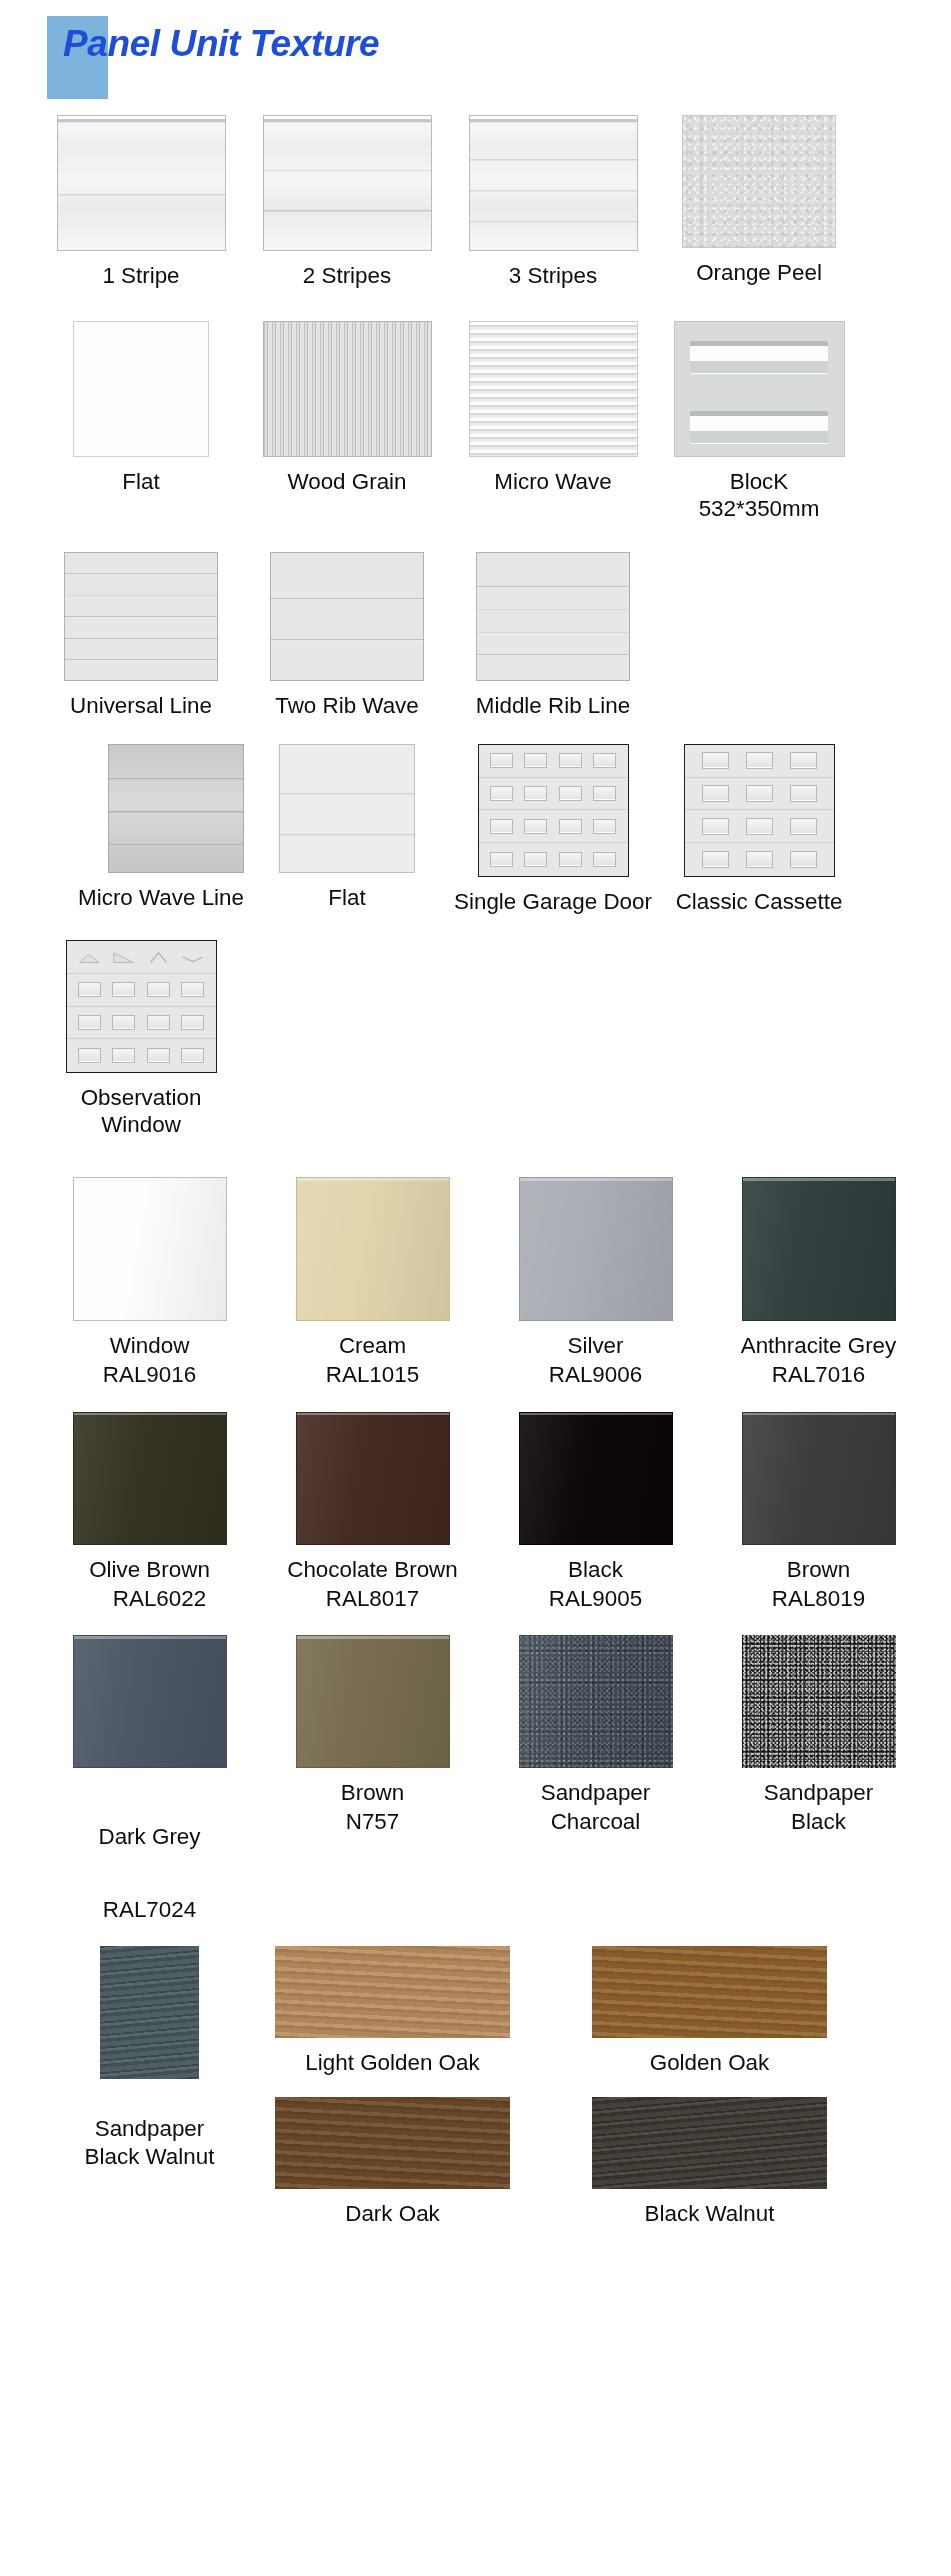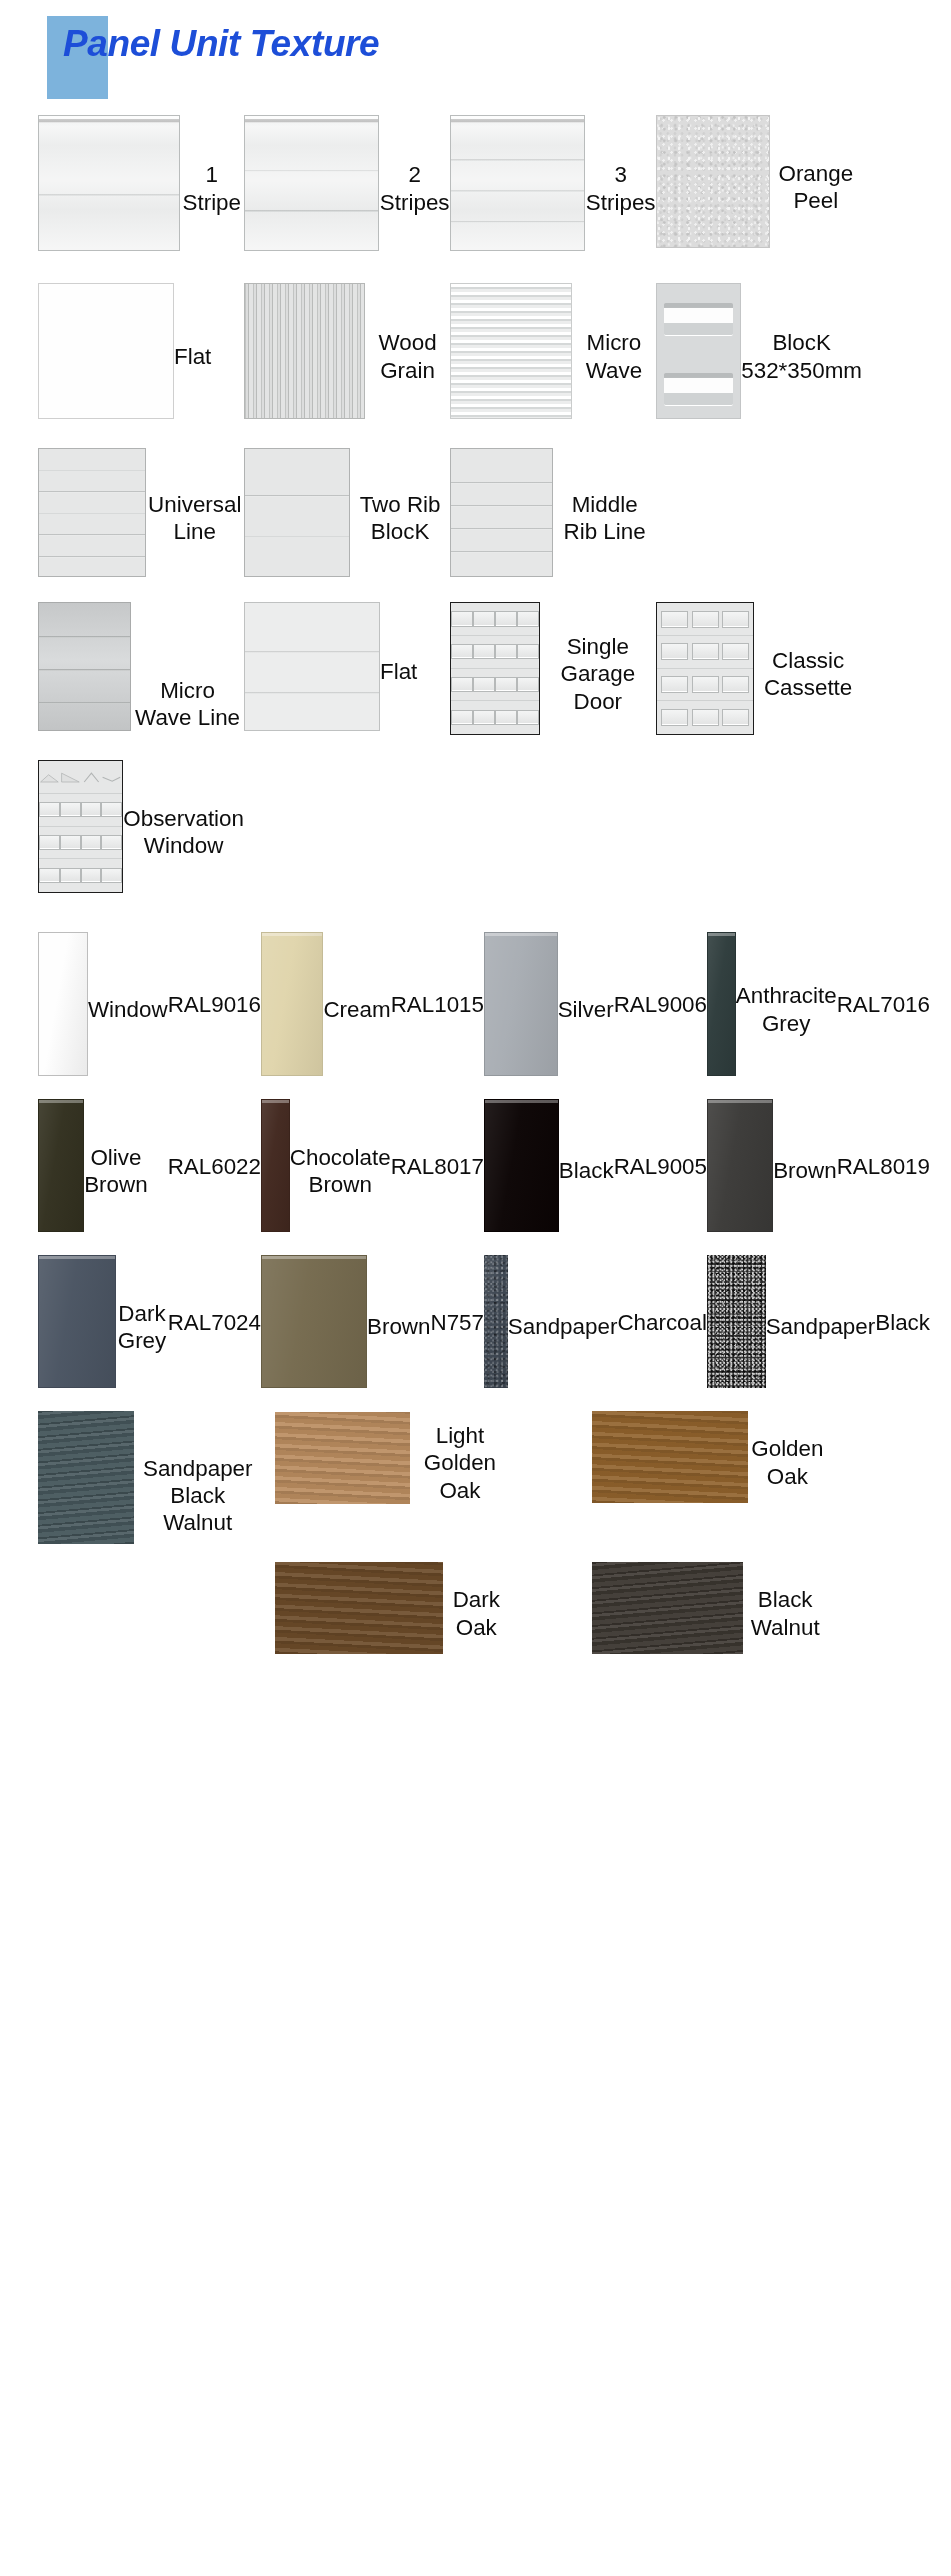--- a/index.html
+++ b/index.html
@@ -45,21 +45,21 @@
 
   
   .section { width: 951px; }
   .row {
     display: flex;
     width: 951px;
     align-items: flex-start;
   }
   .cell {
     display: flex;
-    flex-direction: row;
+    flex-direction: column;
     align-items: center;
     justify-content: flex-start;
   }
   .cap {
     font-size: 22.4px;
     line-height: 1.22;
     text-align: center;
     color: #0d0d0d;
     font-family: "Liberation Sans", sans-serif;
     white-space: pre-line;
@@ -278,21 +278,21 @@
         <div class="rib" style="top:67%"></div>
         <div class="rib" style="top:84%"></div>
       </div>
       <div class="cap">Universal Line</div>
     </div>
     <div class="cell" style="width:206px;">
       <div class="panel ribs" style="width:154px;height:129px;border-color:#b0b2b2;">
         <div class="rib" style="top:36%"></div>
         <div class="rib" style="top:68%"></div>
       </div>
-      <div class="cap">Two Rib BlocK</div>
+      <div class="cap">Two Rib Wave</div>
     </div>
     <div class="cell" style="width:206px;">
       <div class="panel ribs" style="width:154px;height:129px;border-color:#b0b2b2;">
         <div class="rib" style="top:26%"></div>
         <div class="rib" style="top:44%"></div>
         <div class="rib" style="top:62%"></div>
         <div class="rib" style="top:80%"></div>
       </div>
       <div class="cap">Middle Rib Line</div>
     </div>
@@ -476,21 +476,21 @@
       <div class="chip" style="width:154px;height:133px;background:#3B3A38;">
           <div class="lip"></div>
           <div class="shade"></div>
         </div>
       <div class="cap">Brown</div>
       <div class="cap tight" style="margin-top:1.8px;">RAL8019</div>
     </div>
   </div>
 
   <div class="row" style="padding-left:38px; margin-top:23px;">
-    <div class="cell" style="width:223px;">
+    <div class="cell" style="width:223px;gap:44px;">
       <div class="chip" style="width:154px;height:133px;background:#4A5462;">
           <div class="lip"></div>
           <div class="shade"></div>
         </div>
       <div class="cap">Dark Grey</div>
       <div class="cap tight" style="margin-top:1.8px;">RAL7024</div>
     </div>
     <div class="cell" style="width:223px;">
       <div class="chip" style="width:154px;height:133px;background:#756A4E;">
           <div class="lip"></div>

